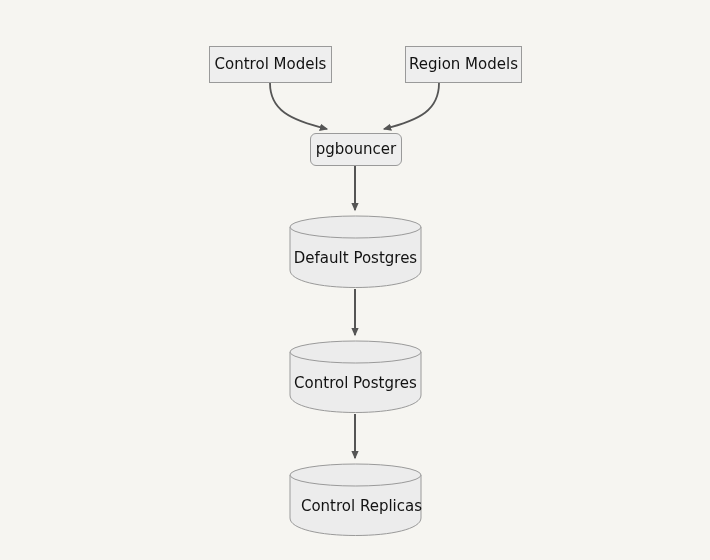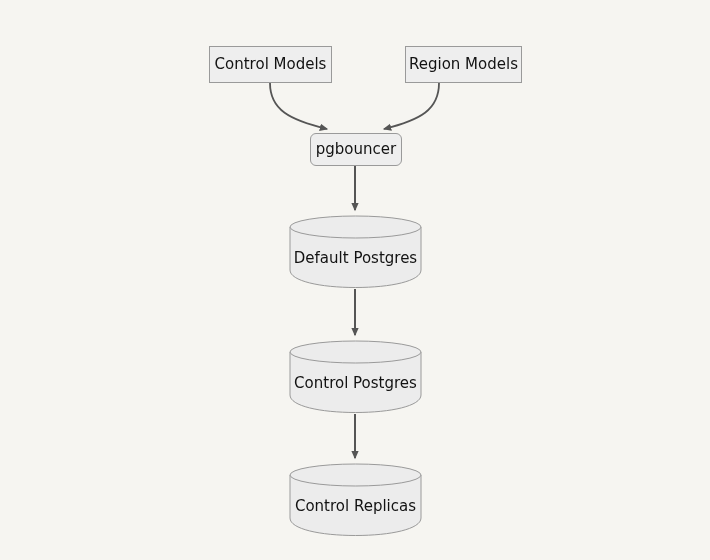--- a/index.html
+++ b/index.html
@@ -110,21 +110,21 @@
   </div>
 
   <div class="node node-cylinder" style="left:289px; top:340px; width:133px; height:74px;">
     <svg class="cyl-svg" width="133" height="74" viewBox="0 0 133 74" aria-hidden="true">
       <path d="M1,12 L1,55 C1,66 31,72.5 66.5,72.5 C102,72.5 132,66 132,55 L132,12 Z" fill="#ececec" stroke="#9a9a9a" stroke-width="1"></path>
       <ellipse cx="66.5" cy="12" rx="65.5" ry="11" fill="#ececec" stroke="#9a9a9a" stroke-width="1"></ellipse>
     </svg>
     <span class="cyl-label" style="margin-top:12px;">Control Postgres</span>
   </div>
 
-  <div class="node node-cylinder" style="left:289px; top:463px; width:133px; height:74px;">
+  <div class="node node-cylinder" style="left:289px; top:463px; width:133px; height:74px;justify-content:flex-end;">
     <svg class="cyl-svg" width="133" height="74" viewBox="0 0 133 74" aria-hidden="true">
       <path d="M1,12 L1,55 C1,66 31,72.5 66.5,72.5 C102,72.5 132,66 132,55 L132,12 Z" fill="#ececec" stroke="#9a9a9a" stroke-width="1"></path>
       <ellipse cx="66.5" cy="12" rx="65.5" ry="11" fill="#ececec" stroke="#9a9a9a" stroke-width="1"></ellipse>
     </svg>
     <span class="cyl-label" style="margin-top:12px;">Control Replicas</span>
   </div>
 
 </div>
 
 </body></html>

